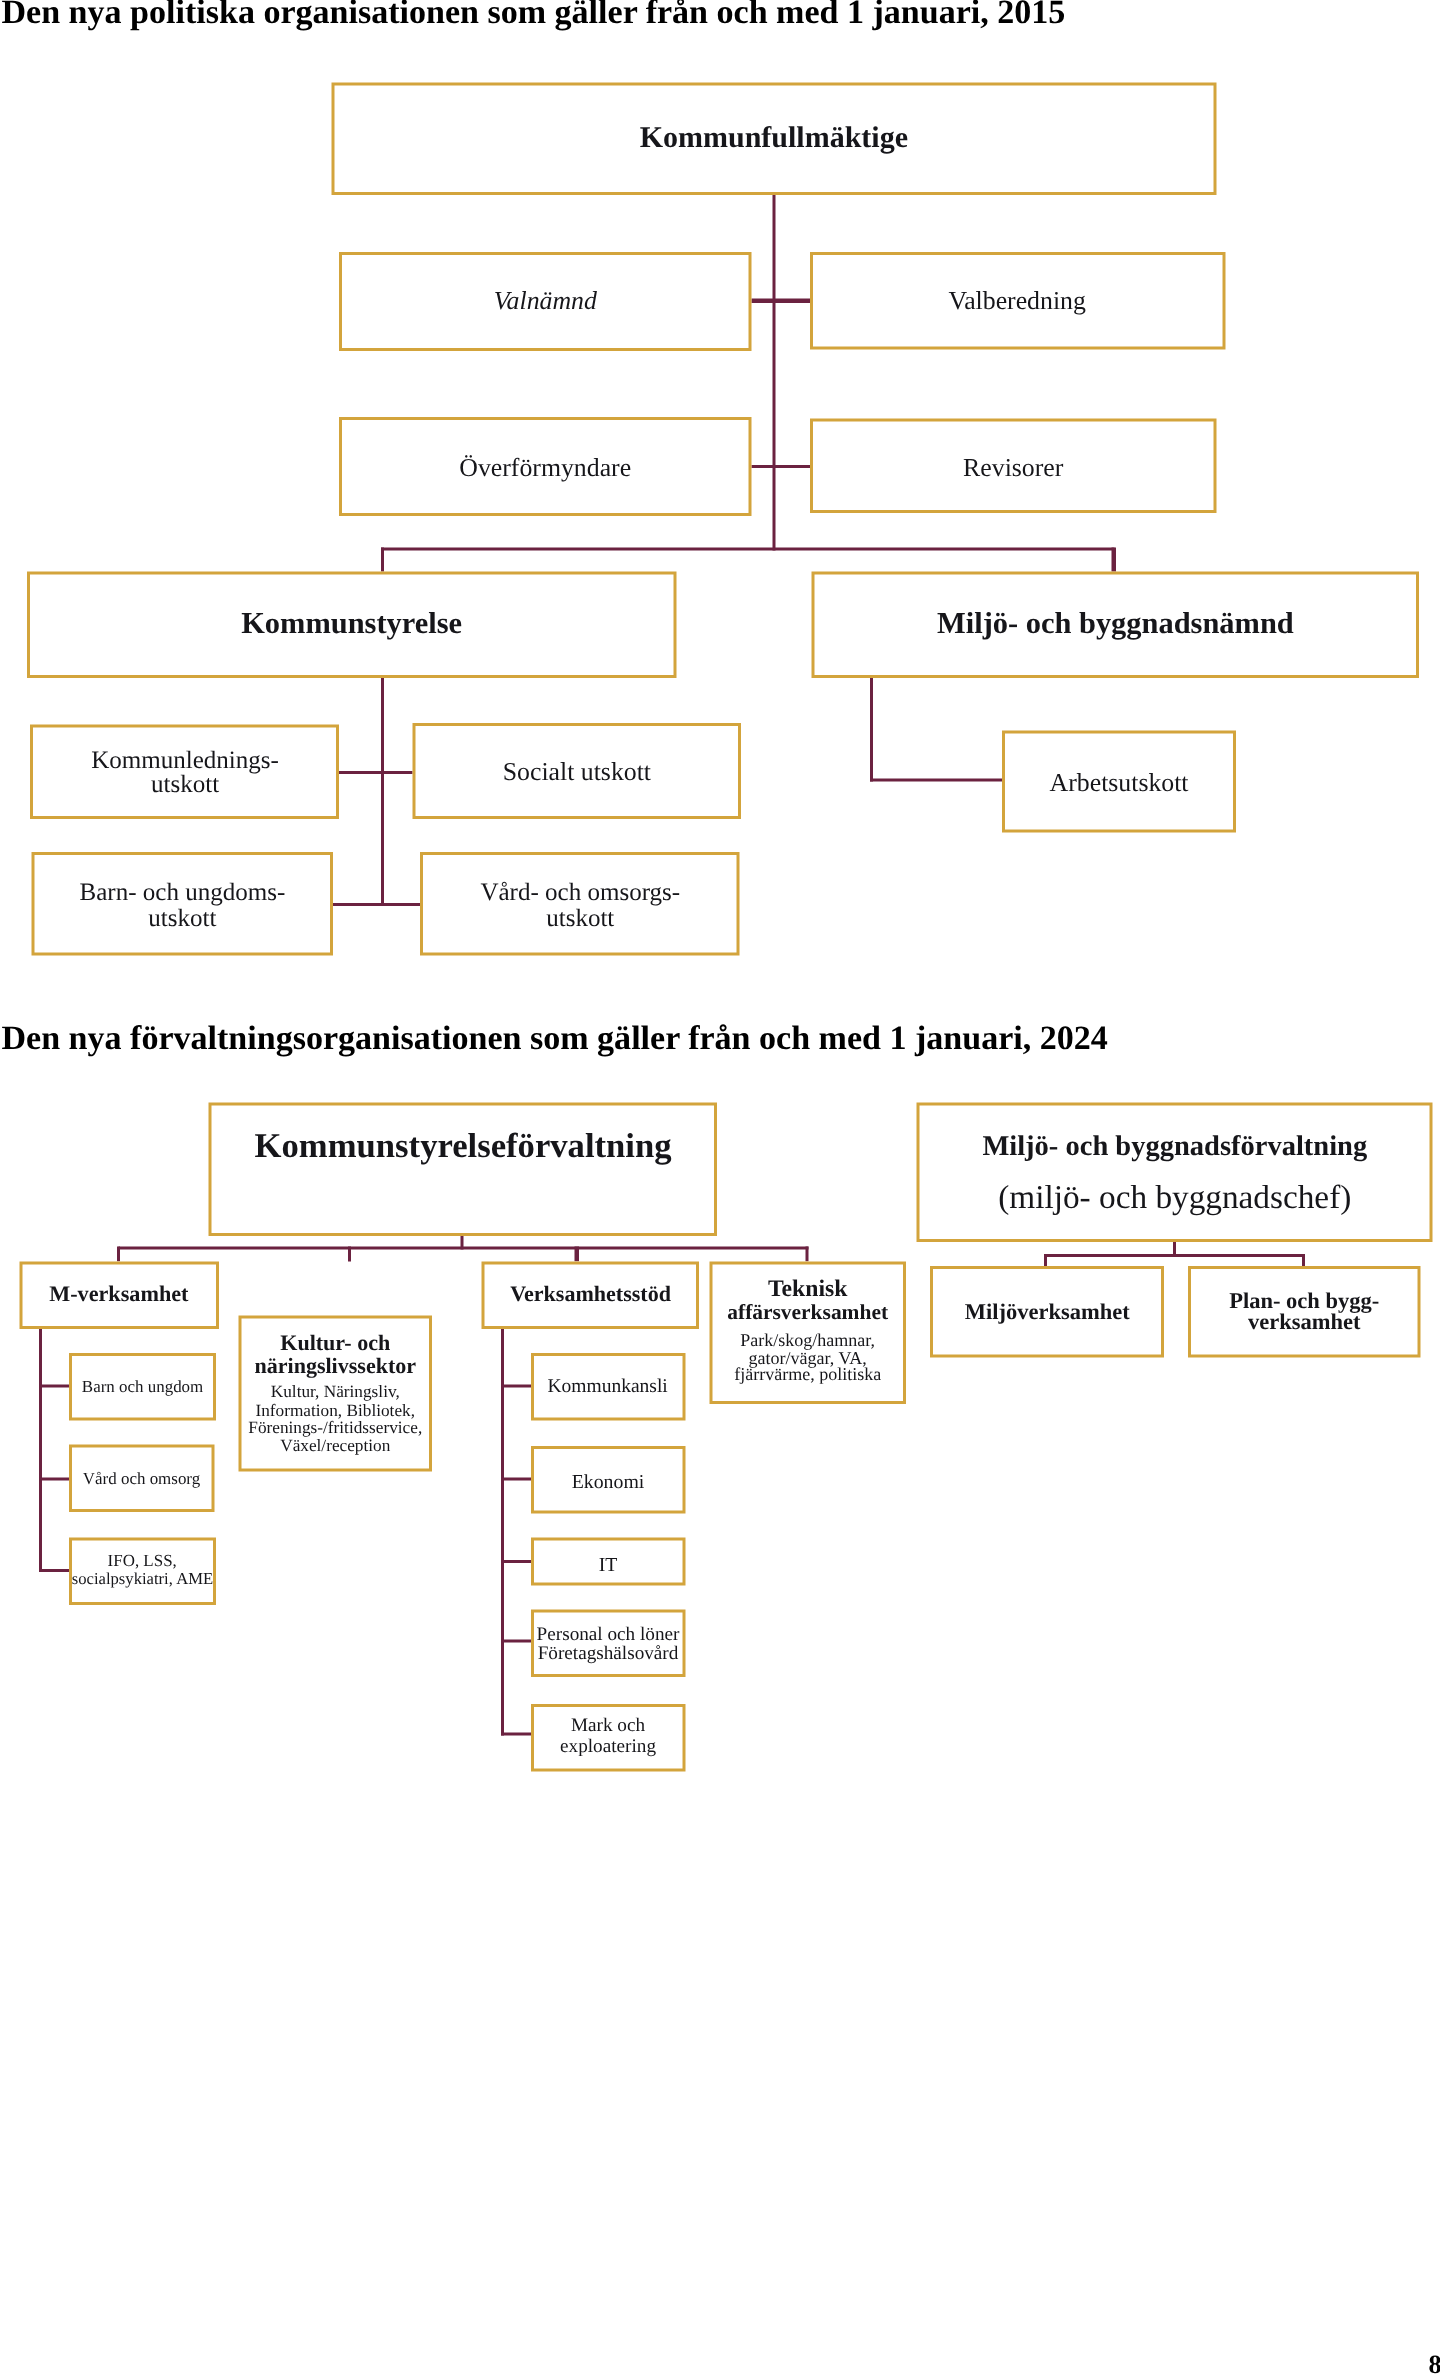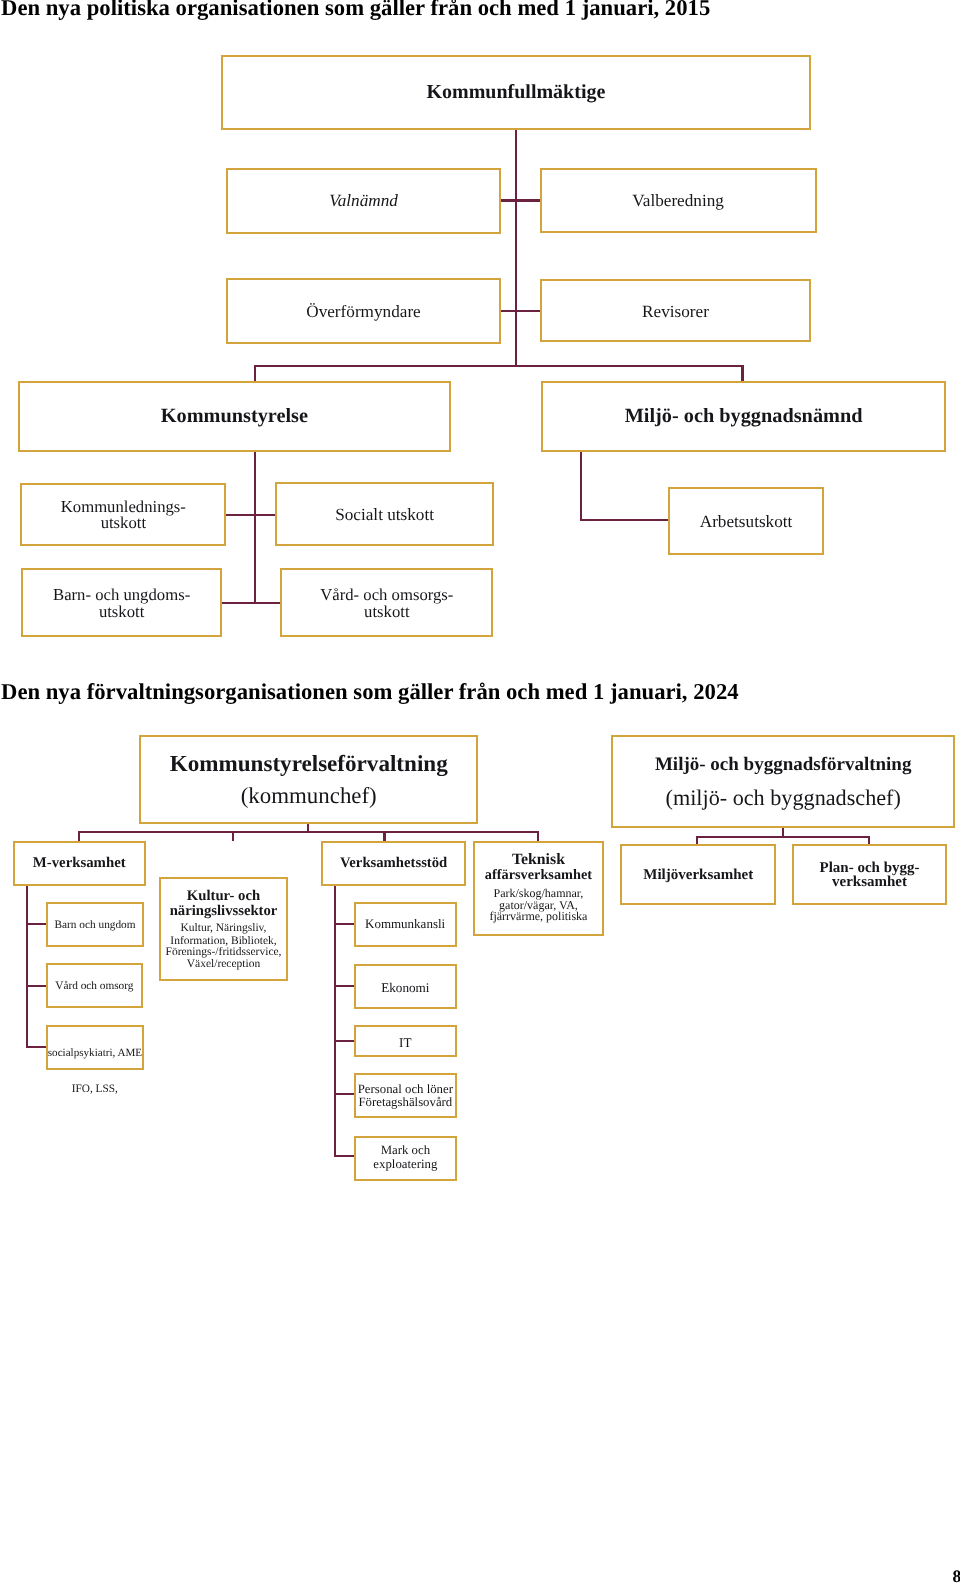--- a/index.html
+++ b/index.html
@@ -90,21 +90,20 @@
 <div class="edge" style="left:334px;top:984.7px;width:21px;height:2.2px;"></div>
 <div class="edge" style="left:334px;top:1039.6px;width:21px;height:2.2px;"></div>
 <div class="edge" style="left:334px;top:1093.1px;width:21px;height:2.2px;"></div>
 <div class="edge" style="left:334px;top:1155px;width:21px;height:2.2px;"></div>
 <div class="edge" style="left:782.1px;top:824.5px;width:2.2px;height:13.5px;"></div>
 <div class="edge" style="left:697px;top:835.9px;width:172px;height:2.2px;"></div>
 <div class="edge" style="left:696.3px;top:836px;width:2.2px;height:9px;"></div>
 <div class="edge" style="left:867.7px;top:836px;width:2.2px;height:9px;"></div>
 <div class="node" style="left:139.4px;top:735px;width:338.7px;height:88.9px;">
 <div class="nodetext" style="top:13.32px;font-size:23.1px;line-height:26.57px;font-weight:bold;">Kommunstyrelseförvaltning</div>
-<div class="nodetext" style="top:45.70px;font-size:22.9px;line-height:26.33px;">(kommunchef)</div>
 </div>
 <div class="node" style="left:611.4px;top:734.8px;width:343.6px;height:93.2px;">
 <div class="nodetext" style="top:15.52px;font-size:19px;line-height:26.57px;font-weight:bold;">Miljö- och byggnadsförvaltning</div>
 <div class="nodetext" style="top:48.54px;font-size:22.2px;line-height:25.53px;">(miljö- och byggnadschef)</div>
 </div>
 <div class="node" style="left:12.9px;top:840.5px;width:132.7px;height:45.1px;">
 <div class="nodetext" style="top:12.60px;font-size:14.8px;line-height:17.02px;font-weight:bold;">M-verksamhet</div>
 </div>
 <div class="node" style="left:159px;top:840.7px;width:129px;height:104.7px;margin-top:36px;">
 <div class="nodetext" style="top:8.89px;font-size:14.7px;line-height:16.90px;font-weight:bold;">Kultur- och</div>
@@ -131,21 +130,21 @@
 <div class="nodetext" style="top:13.71px;font-size:15px;line-height:17.25px;font-weight:bold;">Plan- och bygg-</div>
 <div class="nodetext" style="top:27.91px;font-size:15px;line-height:17.25px;font-weight:bold;">verksamhet</div>
 </div>
 <div class="node" style="left:45.8px;top:902.1px;width:98.5px;height:44.7px;">
 <div class="nodetext" style="top:14.99px;font-size:11.3px;line-height:12.99px;">Barn och ungdom</div>
 </div>
 <div class="node" style="left:45.6px;top:963.4px;width:97.5px;height:44.4px;">
 <div class="nodetext" style="top:14.89px;font-size:11.3px;line-height:12.99px;">Vård och omsorg</div>
 </div>
 <div class="node" style="left:45.8px;top:1024.9px;width:98px;height:44.8px;">
-<div class="nodetext" style="top:8.19px;font-size:11.3px;line-height:12.99px;margin-top:48px;">IFO, LSS,</div>
+<div class="nodetext" style="top:8.19px;font-size:11.3px;line-height:12.99px;">IFO, LSS,</div>
 <div class="nodetext" style="top:20.57px;font-size:11.1px;line-height:12.76px;">socialpsykiatri, AME</div>
 </div>
 <div class="node" style="left:353.6px;top:902px;width:103px;height:44.6px;">
 <div class="nodetext" style="top:13.44px;font-size:13px;line-height:14.95px;">Kommunkansli</div>
 </div>
 <div class="node" style="left:353.9px;top:963.9px;width:102.9px;height:45px;">
 <div class="nodetext" style="top:13.86px;font-size:13.2px;line-height:15.18px;">Ekonomi</div>
 </div>
 <div class="node" style="left:353.8px;top:1025.4px;width:103.1px;height:31.8px;">
 <div class="nodetext" style="top:7.96px;font-size:13.2px;line-height:15.18px;">IT</div>

